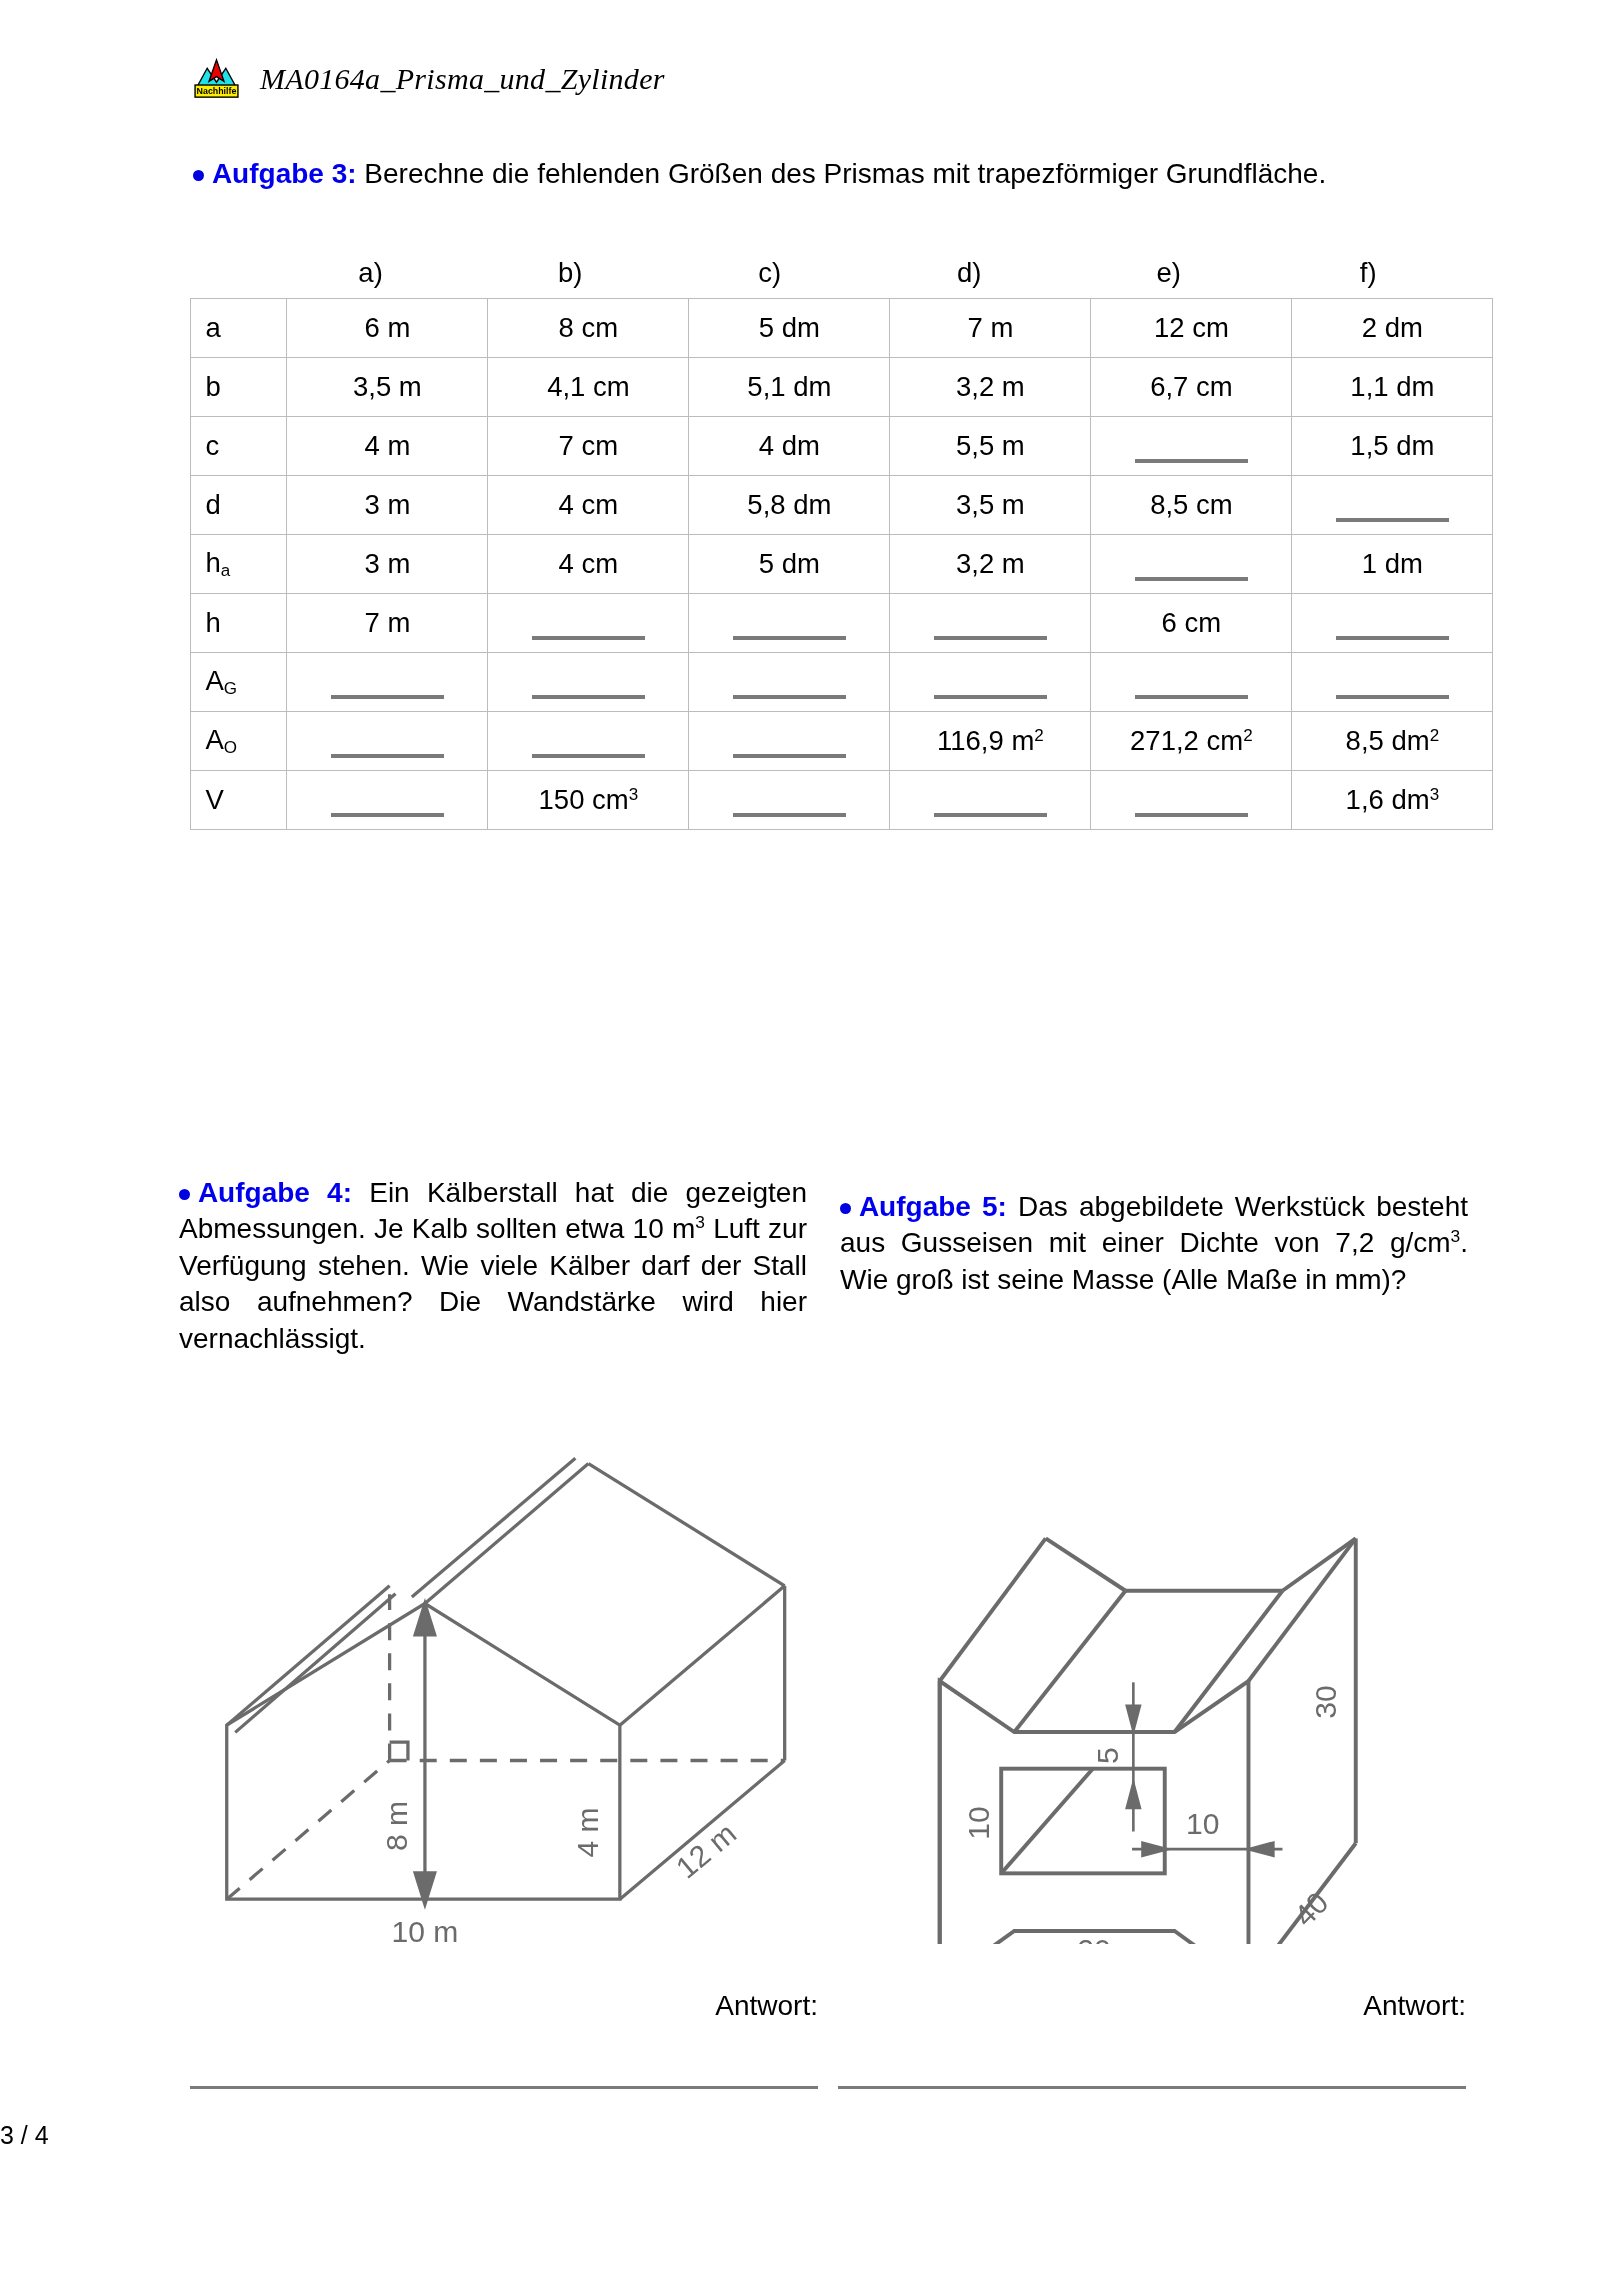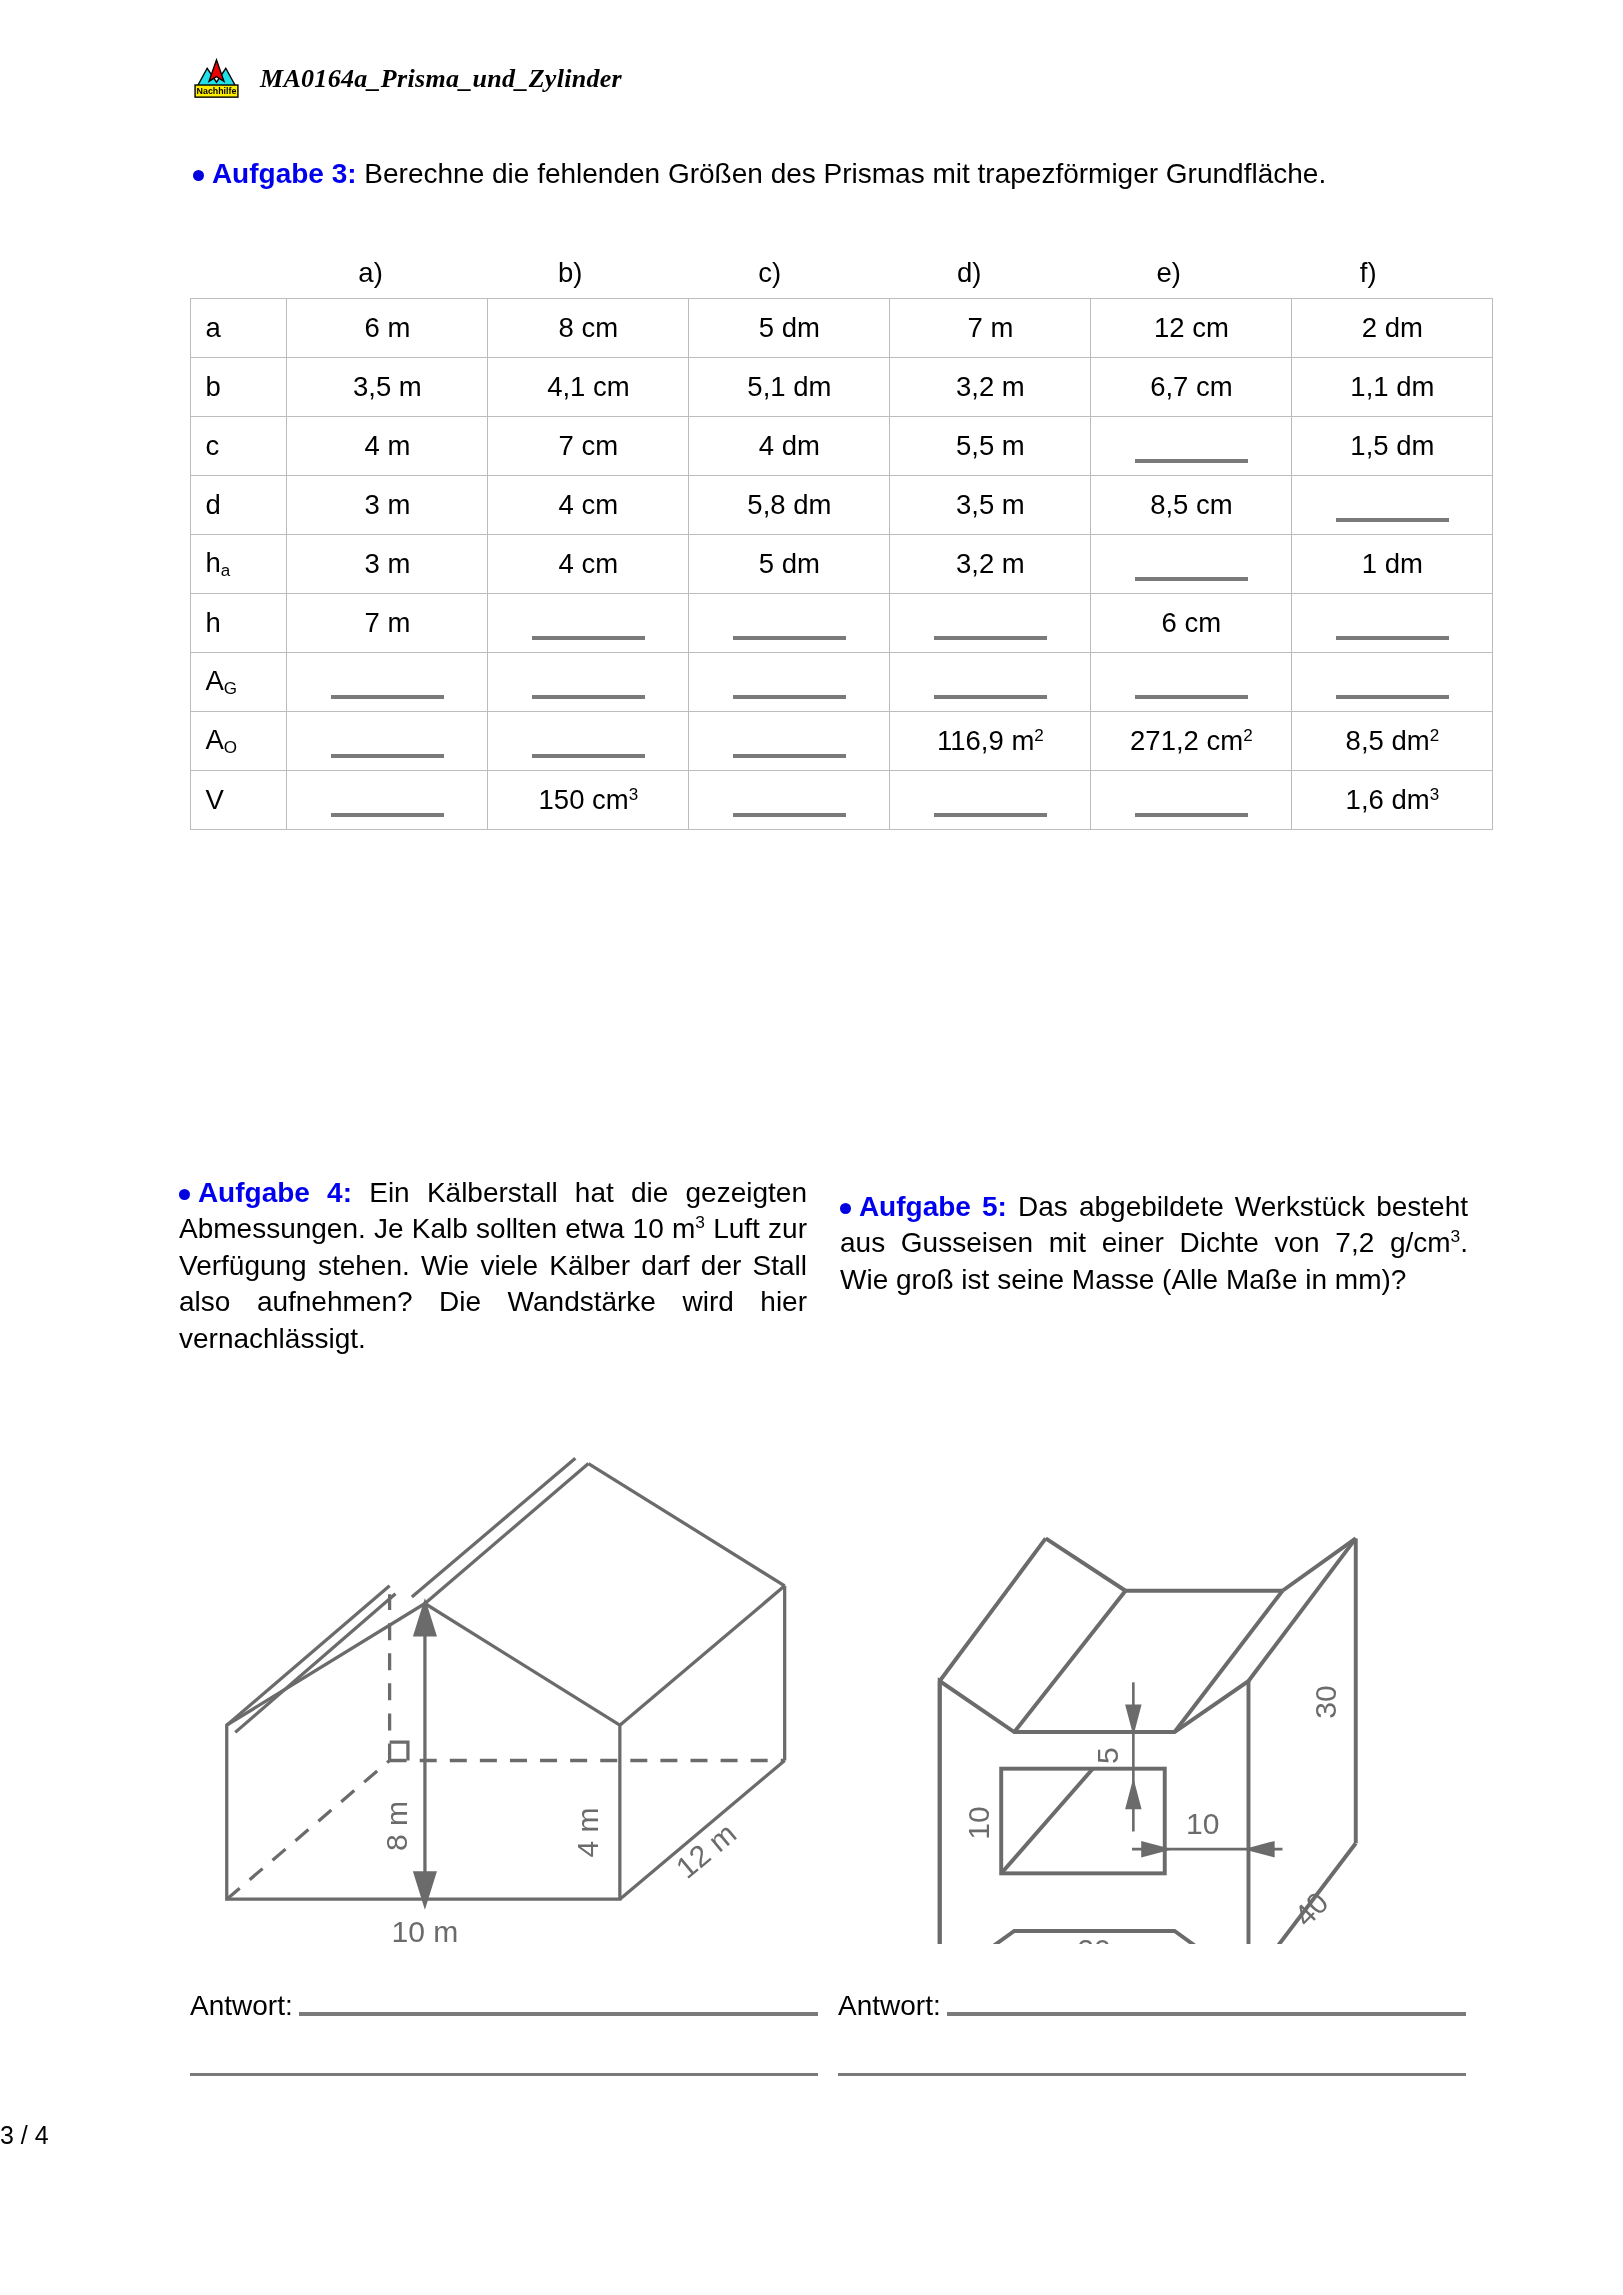--- a/index.html
+++ b/index.html
@@ -27,25 +27,24 @@
   }
   .logo {
     width: 47px;
     height: 41px;
     position: relative;
     flex: none;
   }
   .doc-title {
     font-family: "Liberation Serif", serif;
     font-style: italic;
-    font-size: 26px;
+    font-size: 30px;
     letter-spacing: 0.3px;
     white-space: nowrap;
     color: #000;
-    font-weight: bold;
   }
 
   
   .bullet {
     display: inline-block;
     width: 11px;
     height: 11px;
     border-radius: 50%;
     background: #0000e0;
     vertical-align: 0.08em;
@@ -161,20 +160,21 @@
     position: absolute;
     width: 628px;
     font-size: 28px;
   }
   .ans-left  { left: 0px; }
   .ans-right { left: 648px; }
   .ans-row1 {
     display: flex;
     align-items: flex-end;
     gap: 6.5px;
+    flex-direction: column;
   }
   .ans-rule {
     flex: 1;
     height: 3.3px;
     background: #7a7a7a;
     margin-bottom: 6.5px;
   }
   .ans-rule2 {
     width: 628px;
     height: 3.3px;

